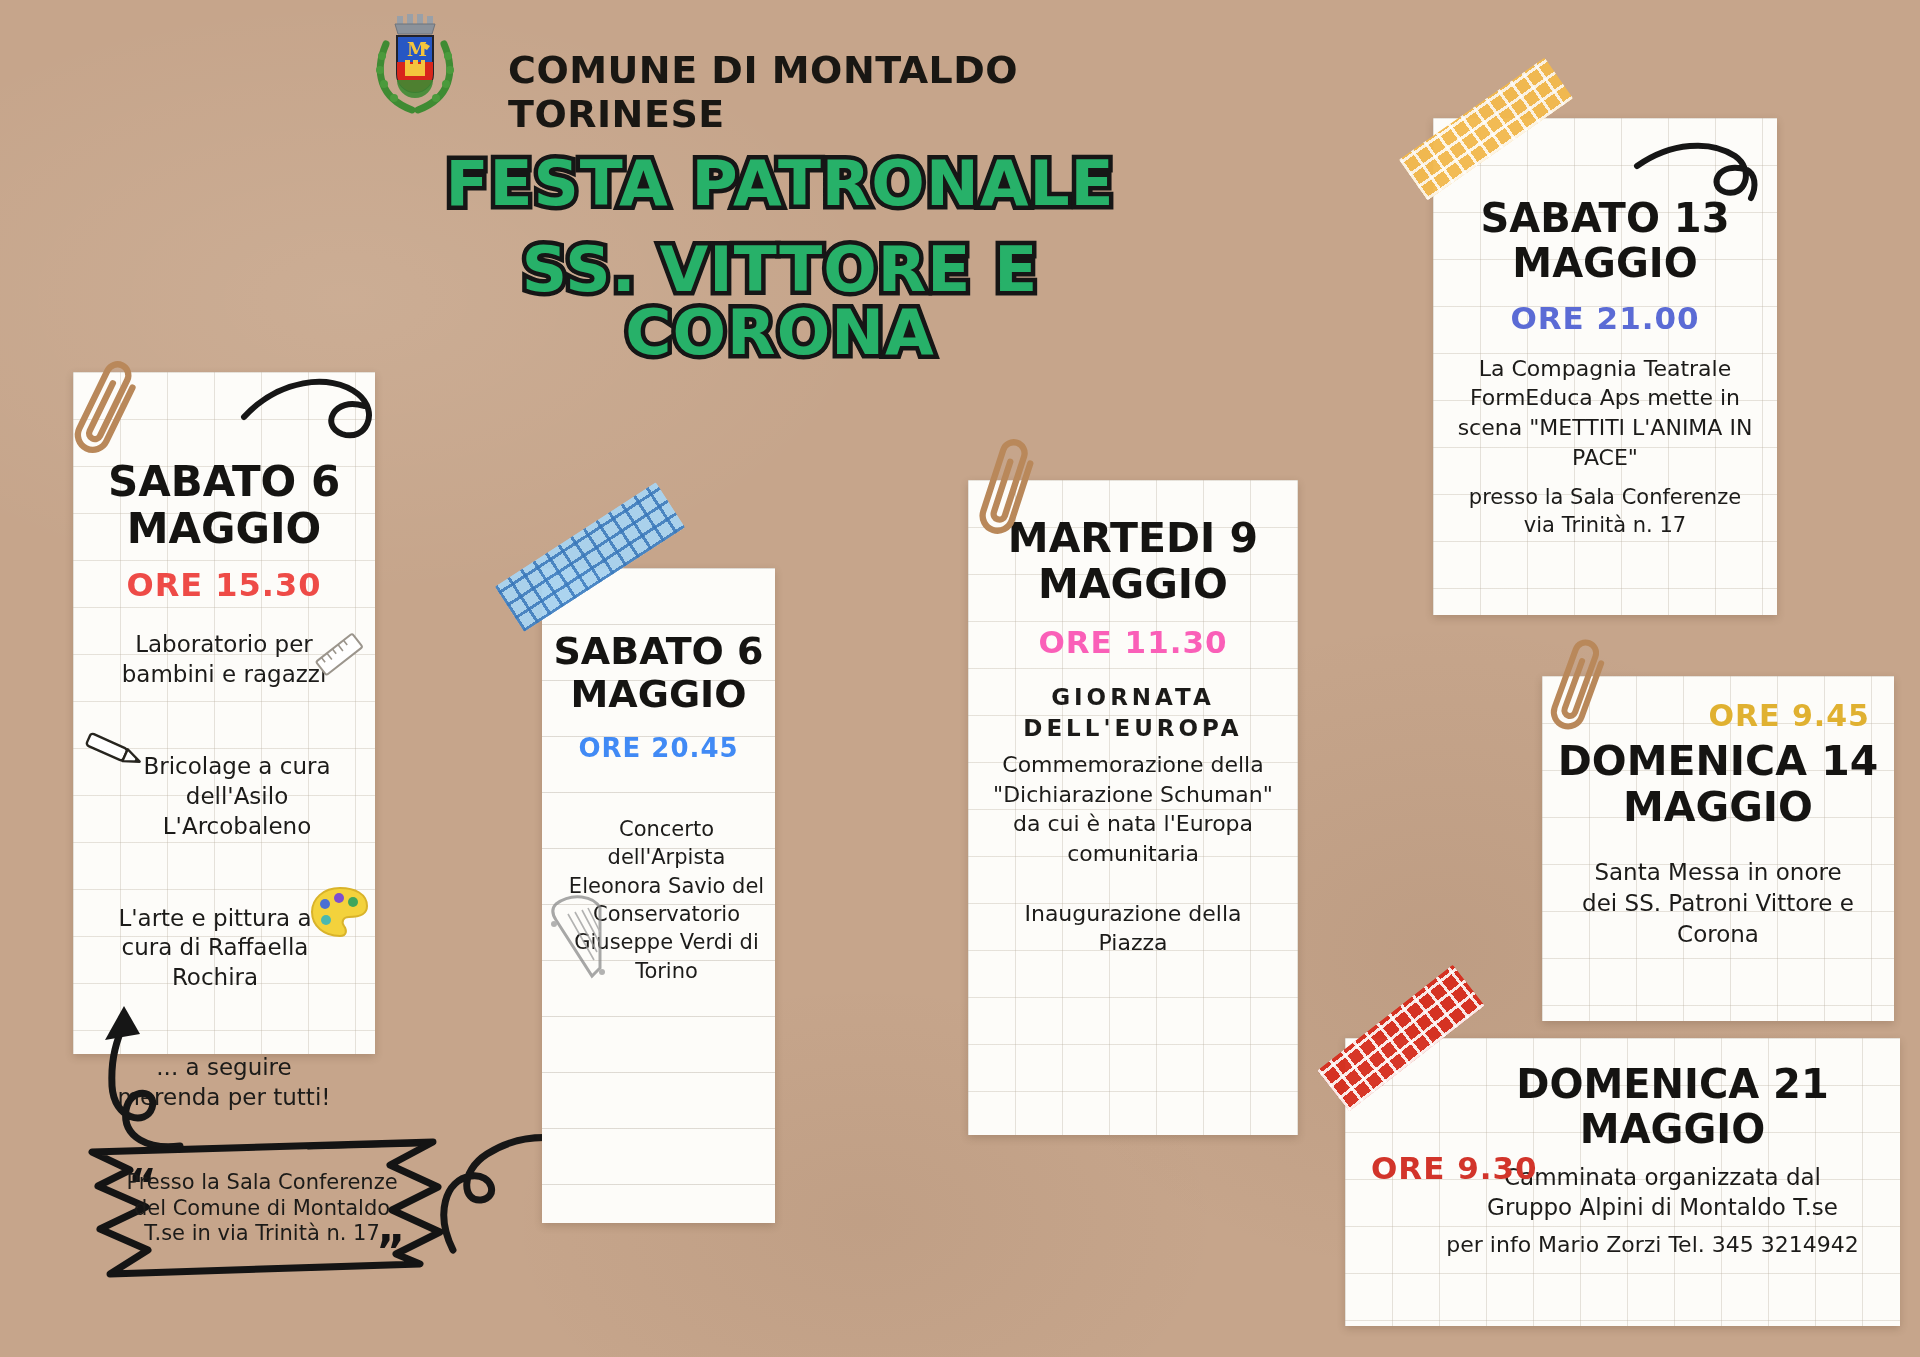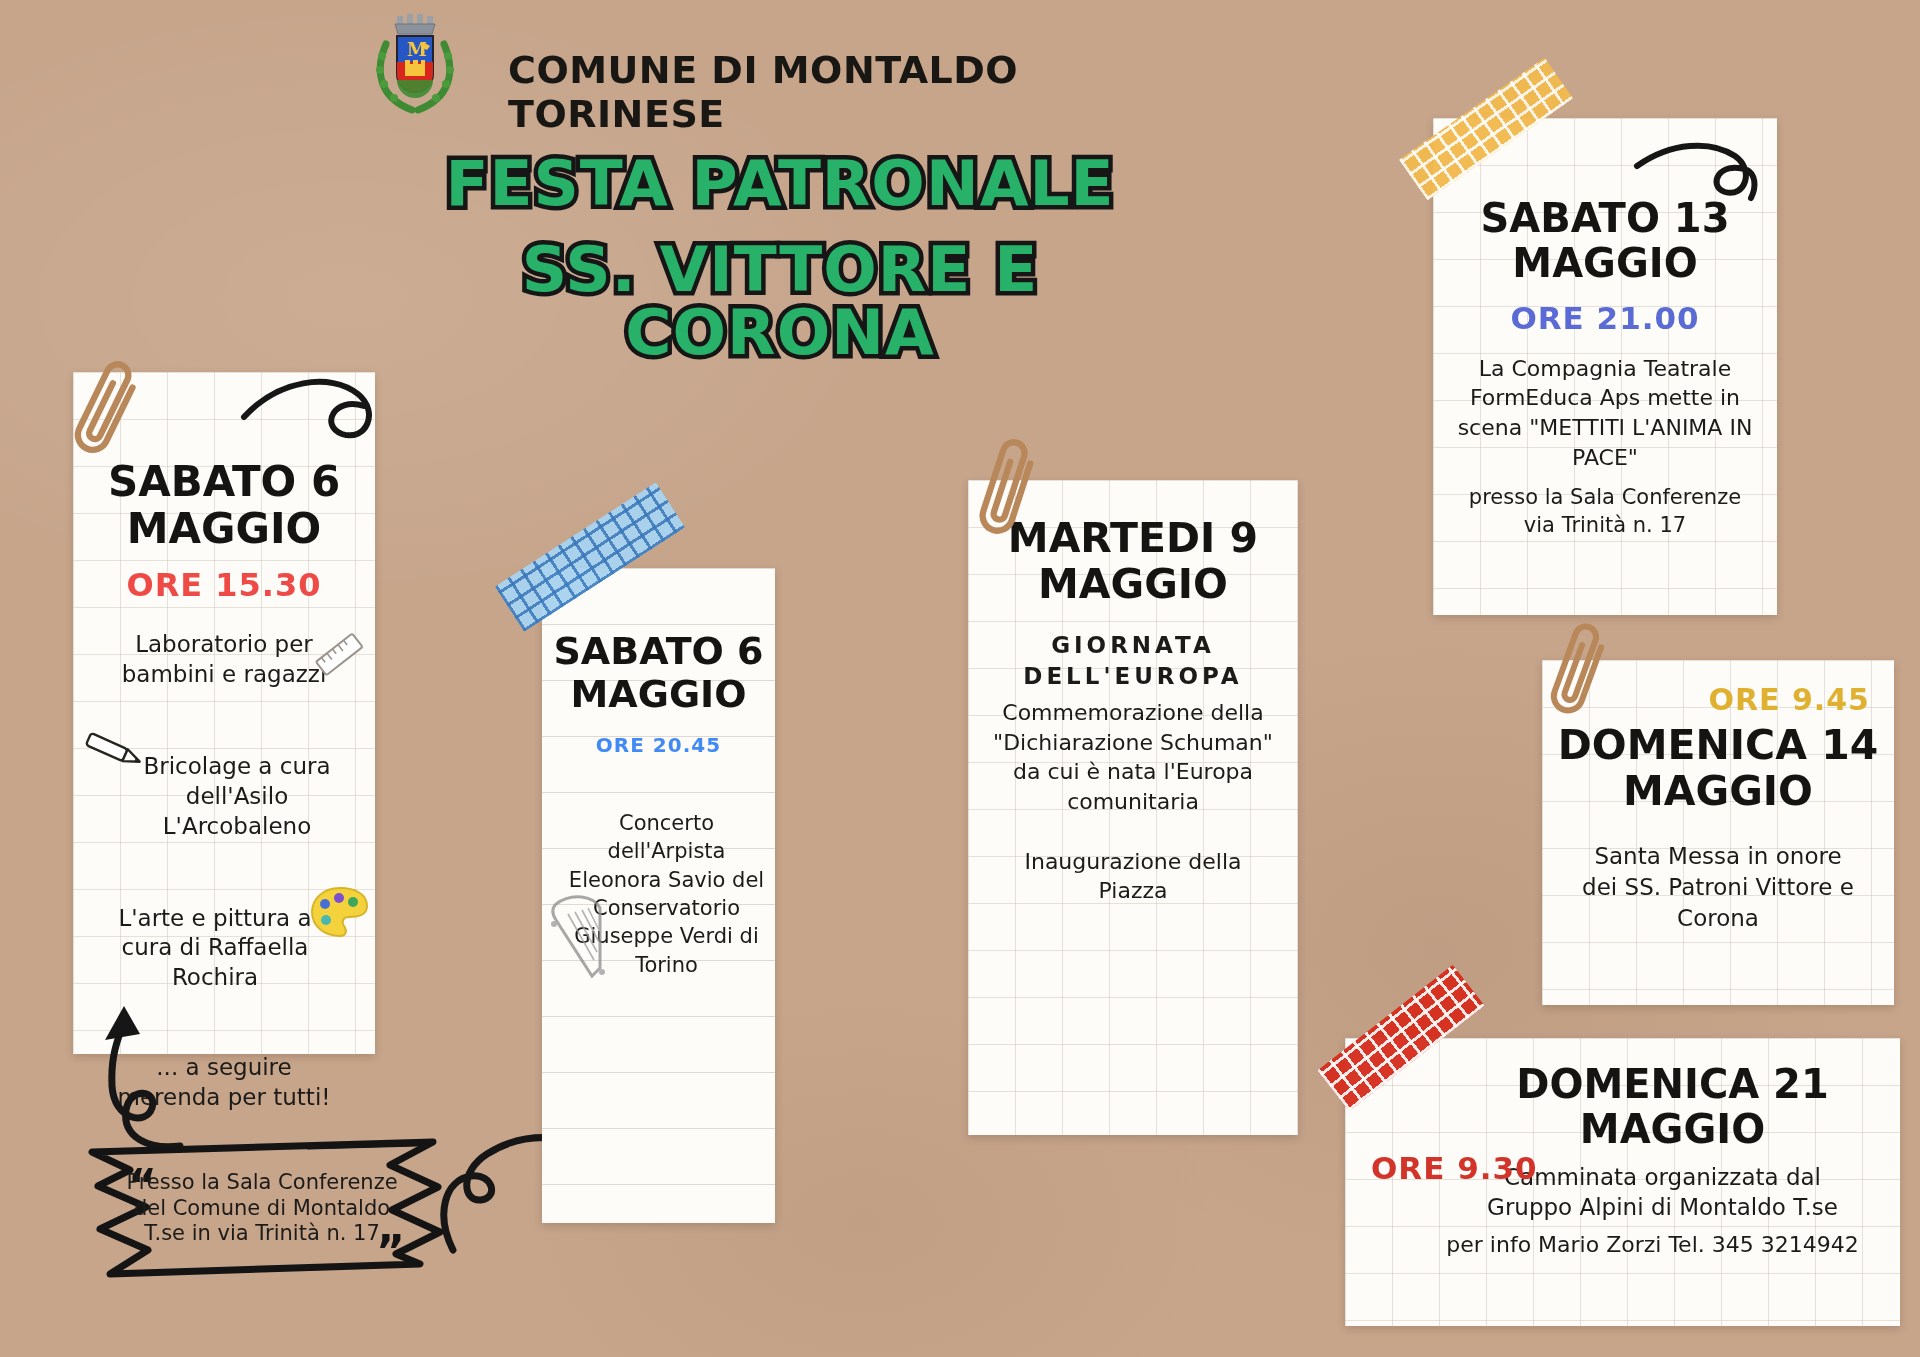--- a/index.html
+++ b/index.html
@@ -160,58 +160,59 @@
   <div class="abs" style="left:433px;top:1122px;width:150px;height:135px;">
     <svg width="150" height="135" viewBox="0 0 150 135">
       <path d="M20 128 C2 92 12 58 38 54 C60 51 66 76 48 78 C30 80 26 50 54 32 C76 18 100 14 122 16" fill="none" stroke="#161616" stroke-width="7" stroke-linecap="round"></path>
       <path d="M116 1 L146 14 L118 32 Z" fill="#161616"></path>
     </svg>
   </div>
 
   <div class="card paper-lined" style="left:542px;top:568px;width:233px;height:655px;">
     <div class="tape tape-blue" style="left:-48px;top:-38px;width:192px;height:54px;transform:rotate(-33deg);"></div>
     <div class="card-title" style="margin-top:62px;font-size:38px;">SABATO 6 MAGGIO</div>
-    <div class="card-time time-blue" style="margin-top:18px;font-size:20px;">ORE 20.45</div>
+    <div class="card-time time-blue" style="margin-top:18px;font-size:26px;">ORE 20.45</div>
     <div class="abs" style="left:0px;top:322px;width:72px;height:100px;opacity:.75;">
       <svg width="72" height="100" viewBox="0 0 72 100">
         <path d="M14 14 C30 2 52 6 58 18 L58 78 L50 86 L14 30 C10 24 10 18 14 14 Z" fill="none" stroke="#8b8b8b" stroke-width="3"></path>
         <path d="M26 24 L52 70 M33 22 L55 62 M40 20 L57 52 M46 18 L58 42" stroke="#9a9a9a" stroke-width="1.6"></path>
         <circle cx="12" cy="34" r="3" fill="#9a9a9a"></circle>
           <circle cx="60" cy="82" r="3" fill="#9a9a9a"></circle>
       </svg>
     </div>
     <div class="body-text" style="margin:52px 10px 0 26px;font-size:21px;line-height:1.35;">Concerto dell'Arpista Eleonora Savio del Conservatorio Giuseppe Verdi di Torino</div>
   </div>
 
   <div class="card paper-grid" style="left:968px;top:480px;width:330px;height:655px;">
     <div class="abs" style="left:18px;top:-52px;width:46px;height:120px;transform:rotate(18deg);">
       <svg width="46" height="120" viewBox="0 0 40 100">
         <path d="M31 24 v52 a13 13 0 0 1 -26 0 V20 a9.5 9.5 0 0 1 19 0 v54 a5 5 0 0 1 -10 0 V28" fill="none" stroke="#b9885a" stroke-width="5.5" stroke-linecap="round"></path>
       </svg>
     </div>
     <div class="card-title" style="margin-top:36px;font-size:41px;">MARTEDI 9 MAGGIO</div>
+    <div class="card-time time-pink" style="margin-top:16px;font-size:31px;">ORE 11.30</div>
     <div class="body-text" style="margin:22px 30px 0;font-size:23px;letter-spacing:4px;line-height:1.35;font-weight:600;">GIORNATA DELL'EUROPA</div>
     <div class="body-text" style="margin:6px 14px 0;font-size:22px;line-height:1.35;">Commemorazione della "Dichiarazione Schuman" da cui è nata l'Europa comunitaria</div>
     <div class="body-text" style="margin:30px 30px 0;font-size:22px;line-height:1.35;">Inaugurazione della Piazza</div>
   </div>
 
   <div class="card paper-grid" style="left:1433px;top:118px;width:344px;height:497px;">
     <div class="tape tape-yellow" style="left:-36px;top:-14px;width:178px;height:50px;transform:rotate(-35deg);"></div>
     <div class="abs" style="right:6px;top:18px;width:140px;height:90px;">
       <svg width="140" height="90" viewBox="0 0 140 90">
         <path d="M6 30 C40 6 80 4 104 20 C124 34 114 62 94 56 C76 50 88 24 116 34 C124 38 126 50 120 62" fill="none" stroke="#161616" stroke-width="6" stroke-linecap="round"></path>
       </svg>
     </div>
     <div class="card-title" style="margin-top:78px;font-size:40px;">SABATO 13 MAGGIO</div>
     <div class="card-time time-indigo" style="margin-top:14px;font-size:31px;">ORE 21.00</div>
     <div class="body-text" style="margin:18px 22px 0;font-size:22px;line-height:1.35;">La Compagnia Teatrale FormEduca Aps mette in scena "METTITI L'ANIMA IN PACE"</div>
     <div class="body-text" style="margin:12px 18px 0;font-size:21px;line-height:1.3;">presso la Sala Conferenze via Trinità n. 17</div>
   </div>
 
-  <div class="card paper-grid" style="left:1542px;top:660px;width:352px;height:345px;">
+  <div class="card paper-grid" style="left:1542px;top:676px;width:352px;height:345px;">
     <div class="abs" style="left:16px;top:-48px;width:44px;height:116px;transform:rotate(20deg);">
       <svg width="44" height="116" viewBox="0 0 40 100">
         <path d="M31 24 v52 a13 13 0 0 1 -26 0 V20 a9.5 9.5 0 0 1 19 0 v54 a5 5 0 0 1 -10 0 V28" fill="none" stroke="#b9885a" stroke-width="5.5" stroke-linecap="round"></path>
       </svg>
     </div>
     <div class="card-time time-gold" style="margin:22px 24px 0 0;font-size:30px;text-align:right;">ORE 9.45</div>
     <div class="card-title" style="margin-top:6px;font-size:41px;">DOMENICA 14 MAGGIO</div>
     <div class="body-text" style="margin:26px 40px 0;font-size:23px;line-height:1.35;">Santa Messa in onore dei SS. Patroni Vittore e Corona</div>
   </div>
 

